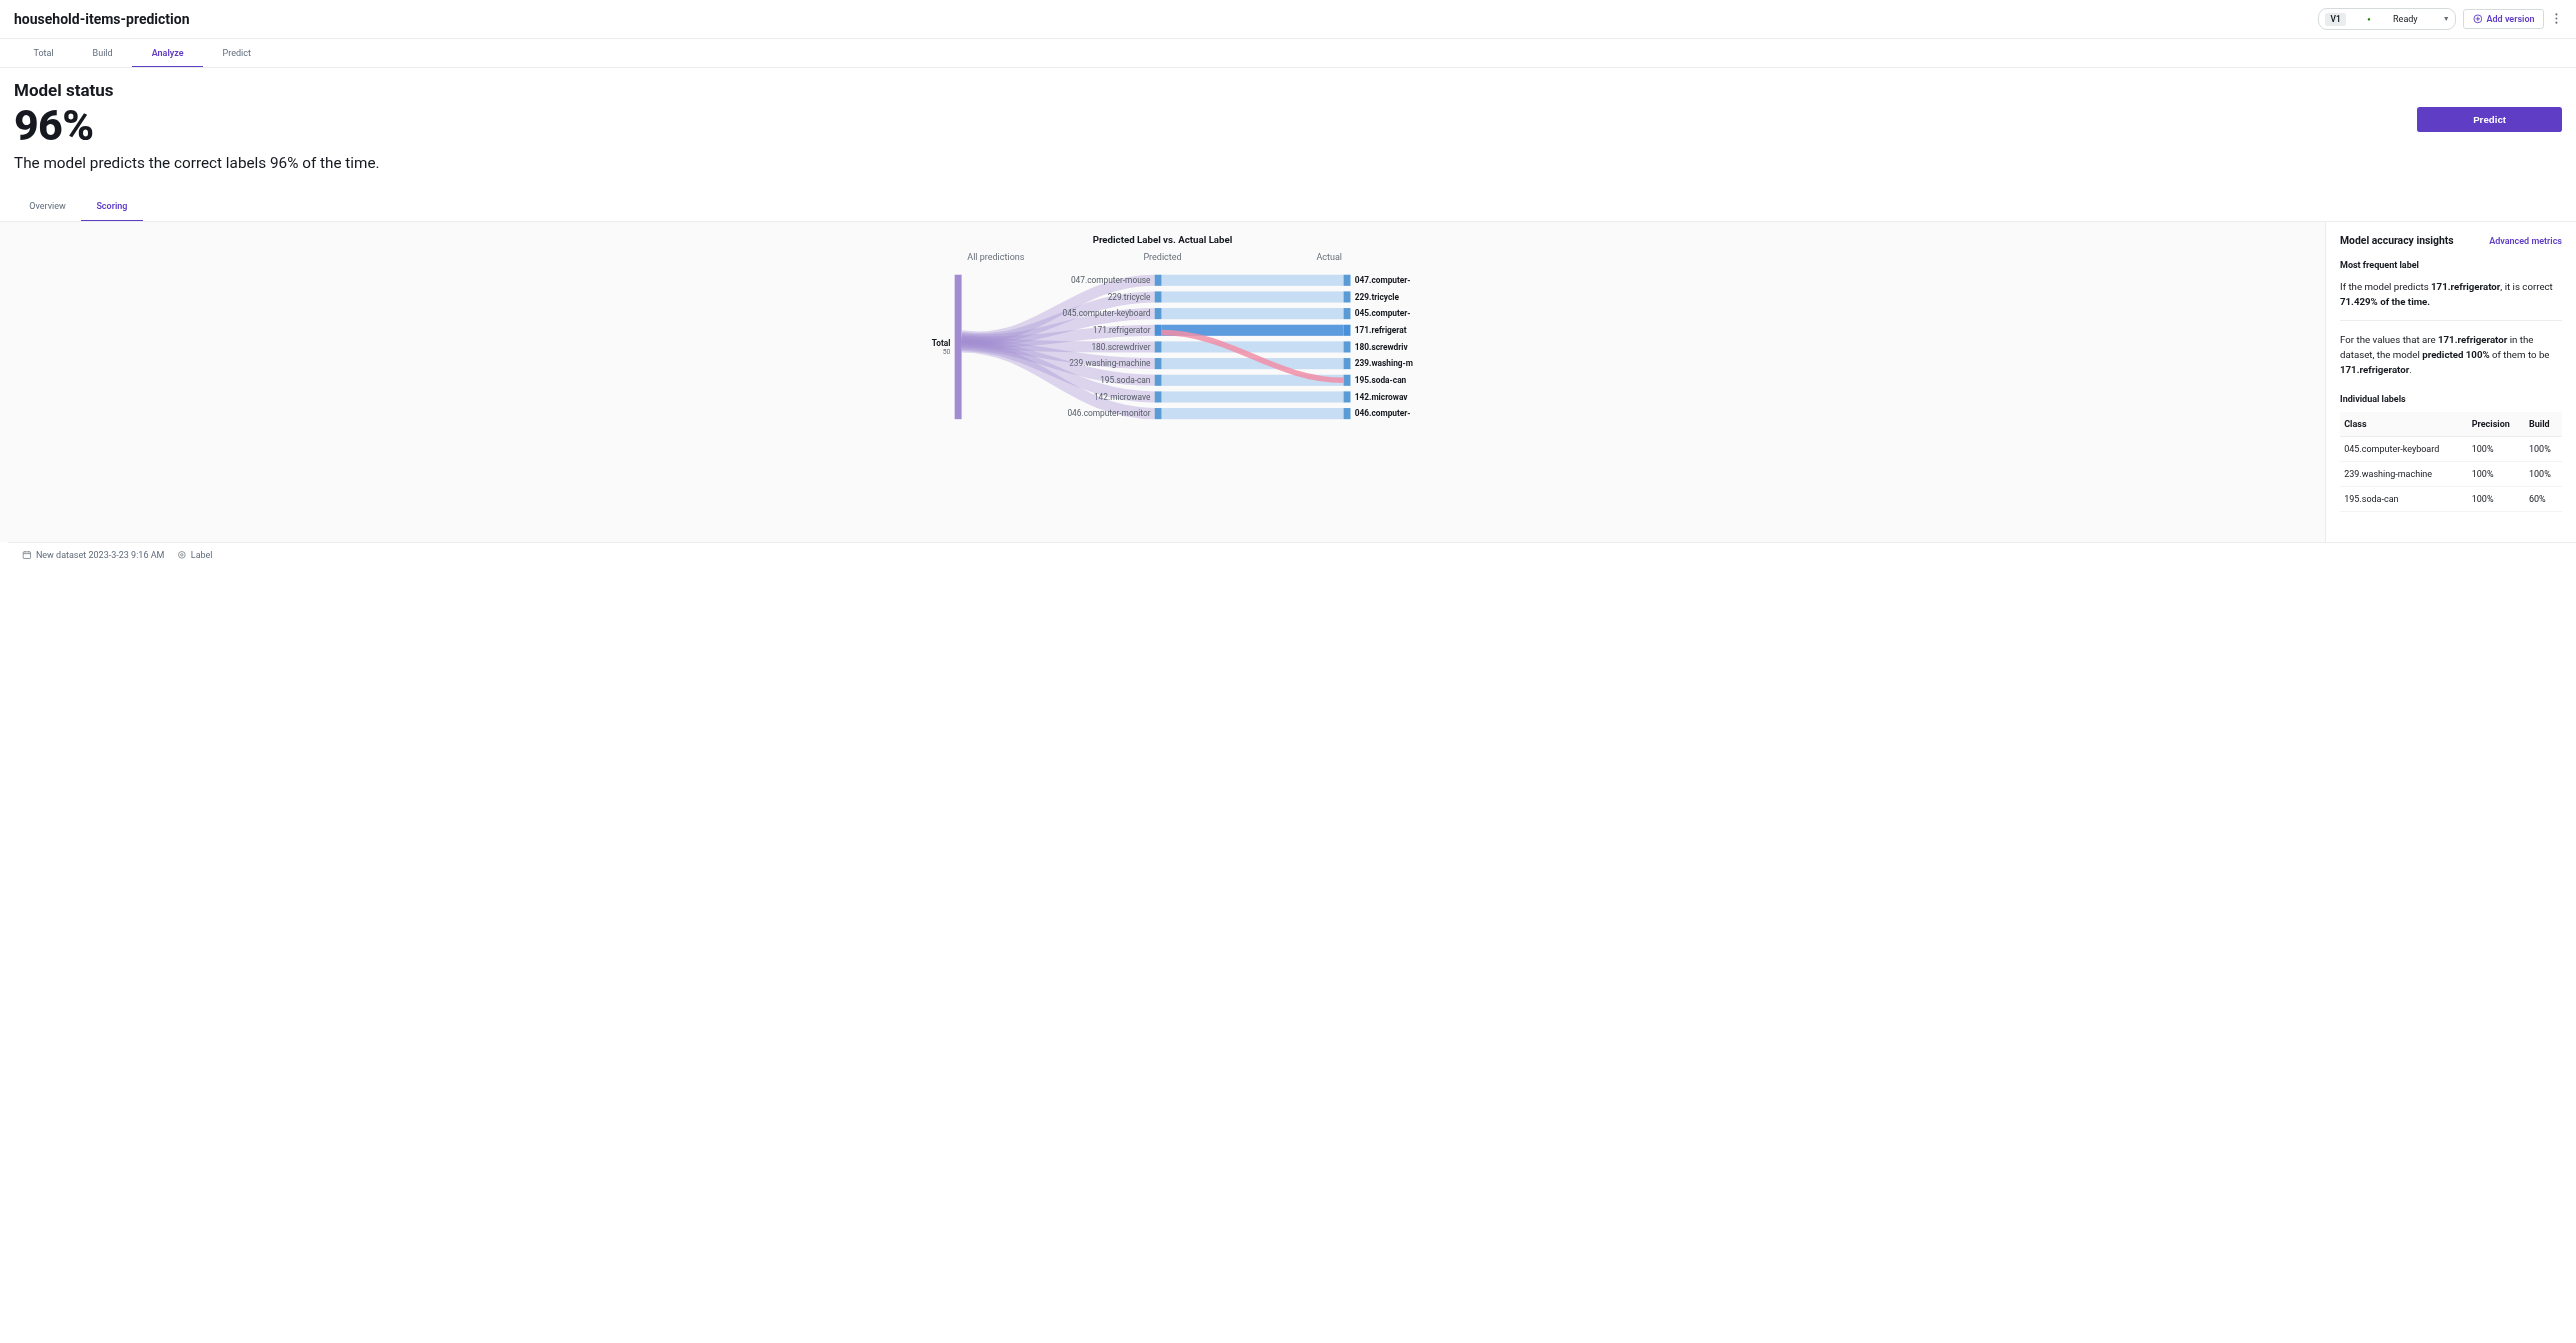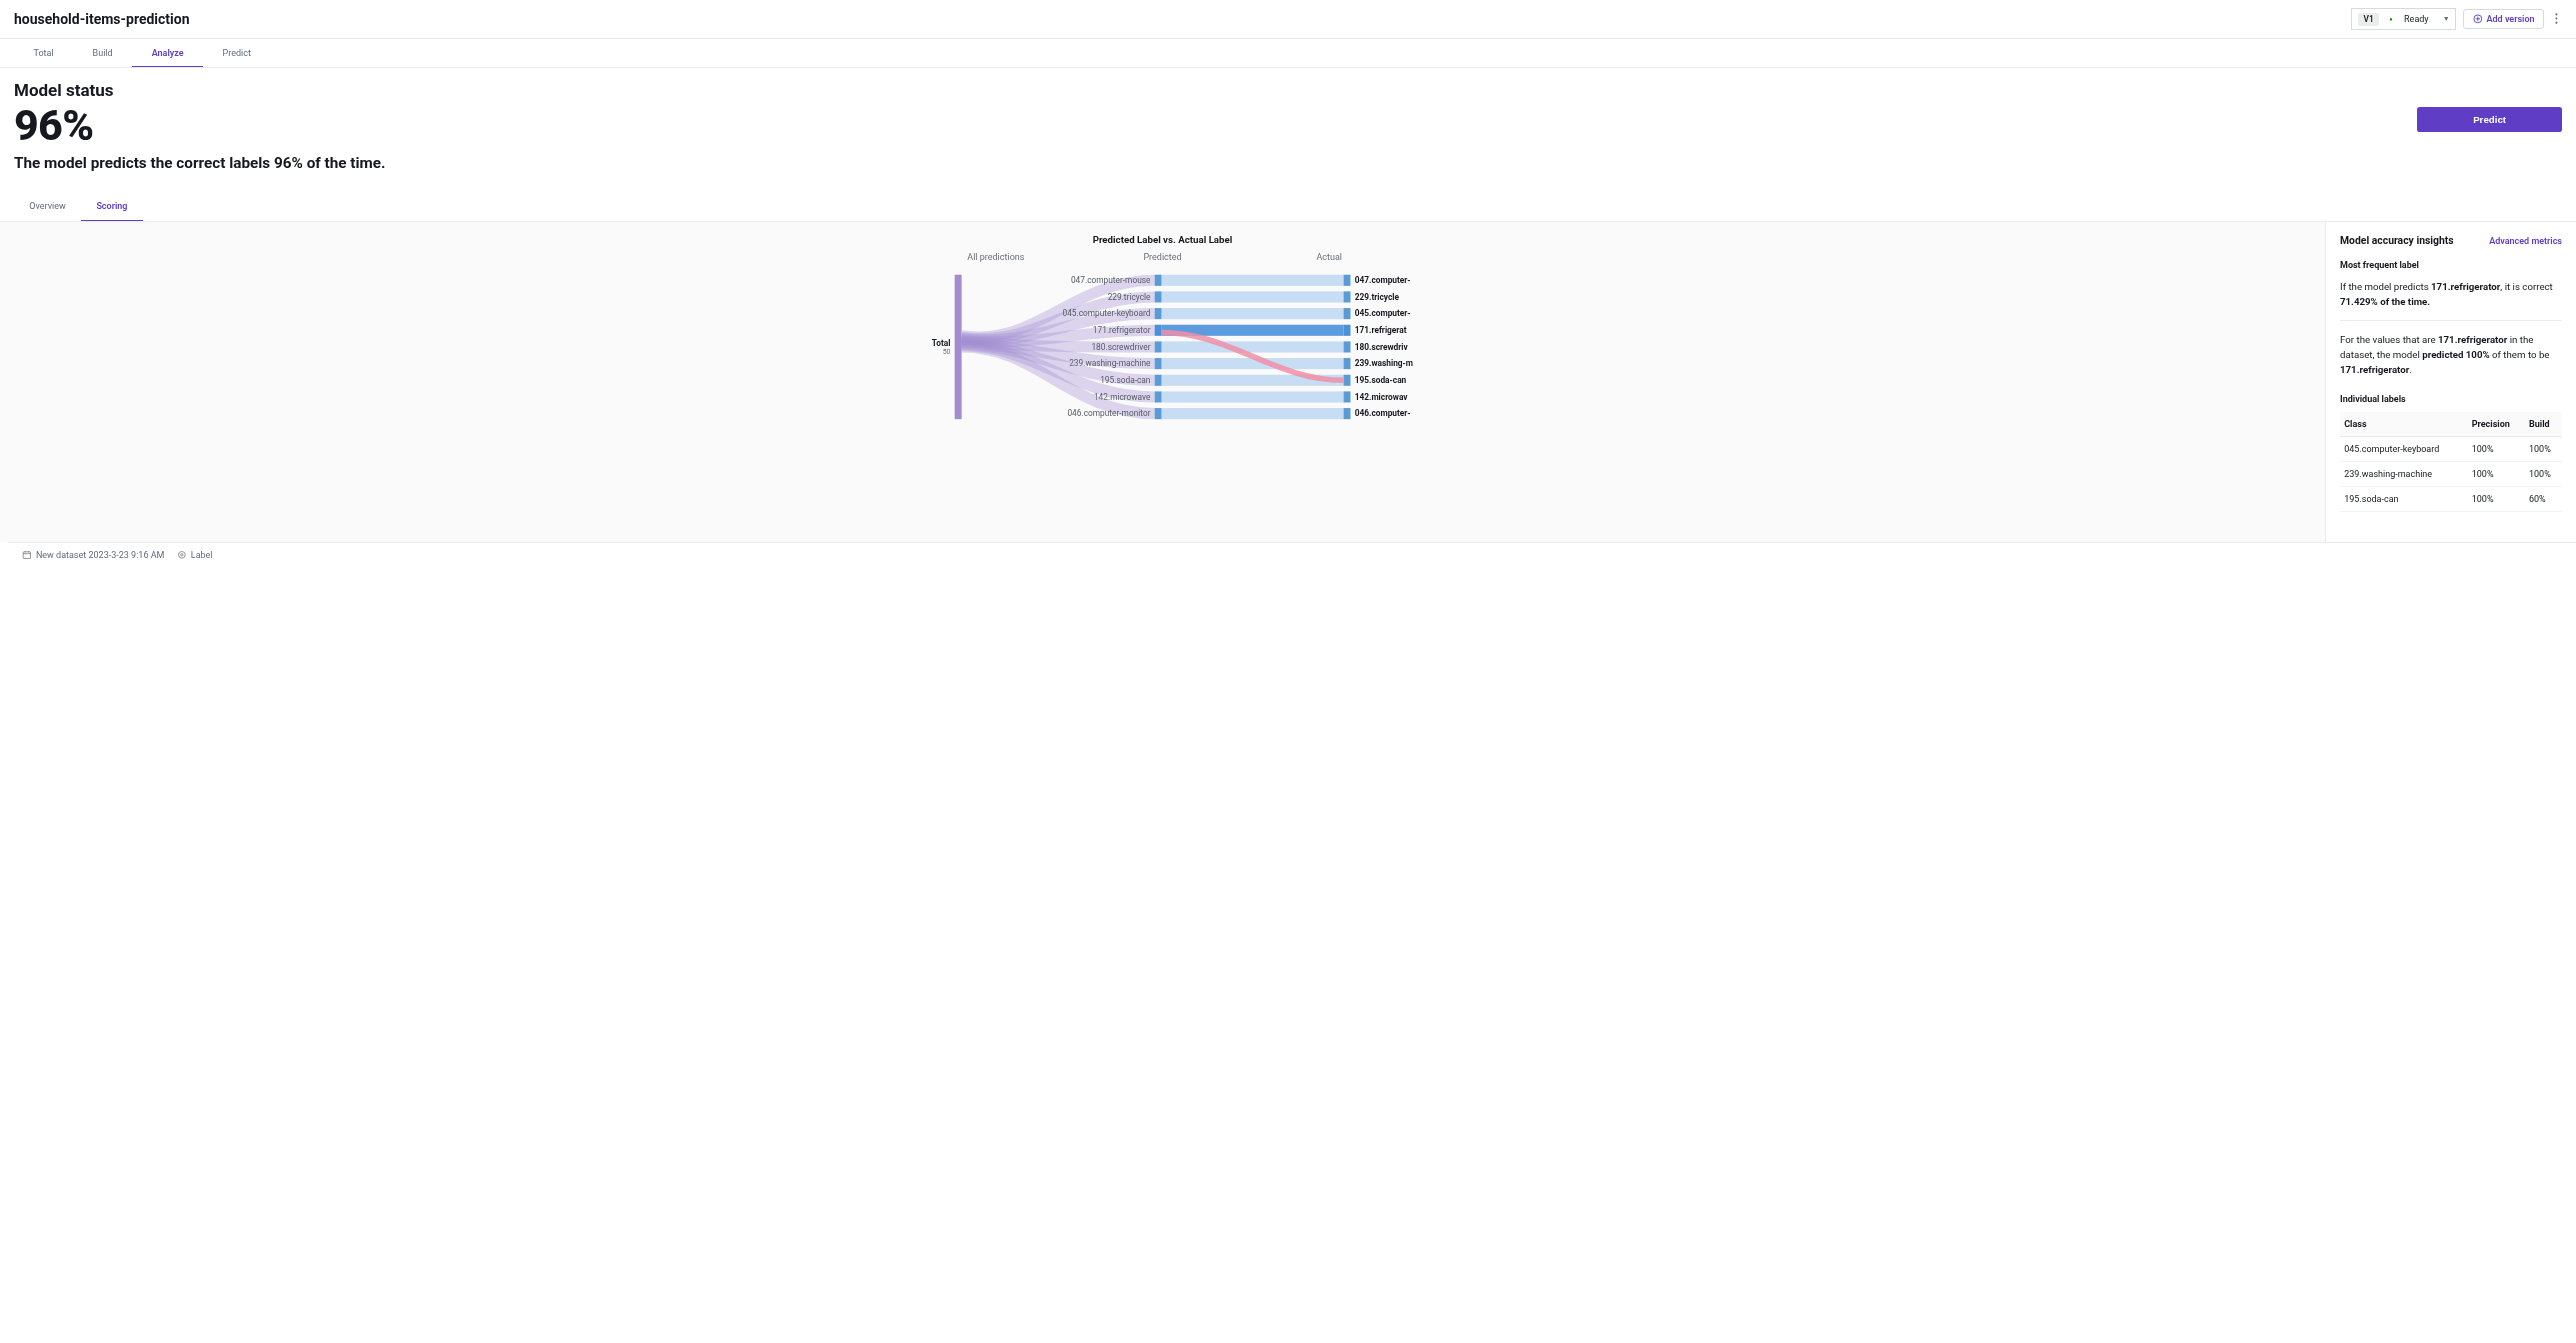--- a/index.html
+++ b/index.html
@@ -1,33 +1,33 @@
 <!DOCTYPE html>
 <html style="font-size:11px"><head>
 <meta charset="utf-8">
 <style>
 * { box-sizing: border-box; margin: 0; padding: 0; }
 body { font-family: -apple-system, BlinkMacSystemFont, "Segoe UI", Roboto, "Helvetica Neue", Arial, sans-serif; color: #16191f; background: #fff; font-size: 9.7px; }
 .header { display: flex; align-items: center; justify-content: space-between; padding: 8.3px 14px; border-bottom: 0.7px solid #eaeded; }
 .title { font-size: 14px; font-weight: 700; }
 .header-right { display: flex; align-items: center; gap: 7px; }
-.version-chip { display: flex; align-items: center; gap: 10px; border: 0.7px solid #d5dbdb; border-radius: 0; padding: 3.5px 5.6px; cursor: pointer; }
+.version-chip { display: flex; align-items: center; gap: 21px; border: 0.7px solid #d5dbdb; border-radius: 9px; padding: 3.5px 5.6px; cursor: pointer; }
 .badge-v { background: #eaeded; padding: 1.4px 5.6px; border-radius: 2.1px; font-size: 8.3px; font-weight: 600; }
 .dot-ready { color: #1d8102; font-size: 5.6px; margin-right: 1.4px; }
 .ready-text { font-size: 9px; }
 .add-version-btn { display: flex; align-items: center; gap: 4.2px; border: 0.7px solid #d5dbdb; border-radius: 2.8px; padding: 4.2px 8.3px; cursor: pointer; color: #5f3dc4; font-weight: 600; font-size: 9px; }
 .add-version-btn svg { width: 9.7px; height: 9.7px; }
 .kebab { padding: 4.2px; cursor: pointer; color: #888; }
 .tabs { display: flex; gap: 0; border-bottom: 0.7px solid #eaeded; padding: 0 14px; }
 .tab { padding: 8.3px 19.5px; font-size: 9px; color: #5f6b7a; cursor: pointer; border-bottom: 1.4px solid transparent; }
 .tab.active { color: #5f3dc4; border-bottom-color: #5f3dc4; font-weight: 600; }
 .status-block { padding: 12.5px 14px 21px 14px; display: flex; justify-content: space-between; align-items: flex-start; }
 .status-left h3 { font-size: 17px; font-weight: 700; margin-bottom: 2.8px; }
 .big-pct { font-size: 43px; font-weight: 800; line-height: 1.05; letter-spacing: -0.7px; }
-.status-desc { font-size: 15.3px; font-weight: 700; margin-top: 5.6px; color: #16191f; text-align: center; }
+.status-desc { font-size: 15.3px; font-weight: 400; margin-top: 5.6px; color: #16191f; text-align: center; }
 .predict-btn { background: #5f3dc4; color: #fff; border: none; border-radius: 2.8px; padding: 7px 56px; font-weight: 700; font-size: 9.7px; cursor: pointer; margin-top: 26.4px; }
 .subtabs { display: flex; border-bottom: 0.7px solid #eaeded; padding: 0 14px; }
 .subtab { padding: 8.3px 15.3px; font-size: 9px; color: #5f6b7a; cursor: pointer; border-bottom: 1.4px solid transparent; }
 .subtab.active { color: #5f3dc4; border-bottom-color: #5f3dc4; font-weight: 600; }
 .main { display: flex; }
 .chart-pane { flex: 1; padding: 12.5px 14px; background: #fafafa; border-right: 0.7px solid #eaeded; min-height: 320px; }
 .chart-title { text-align: center; font-weight: 700; font-size: 9.7px; margin-bottom: 7px; }
 .chart-cols-hdr { display: flex; margin: 2.8px auto 7px auto; width: 500px; font-size: 9px; color: #687078; }
 .chart-cols-hdr > div { flex: 1; text-align: center; }
 .sankey-wrap { width: 500px; margin: 0 auto; position: relative; }

